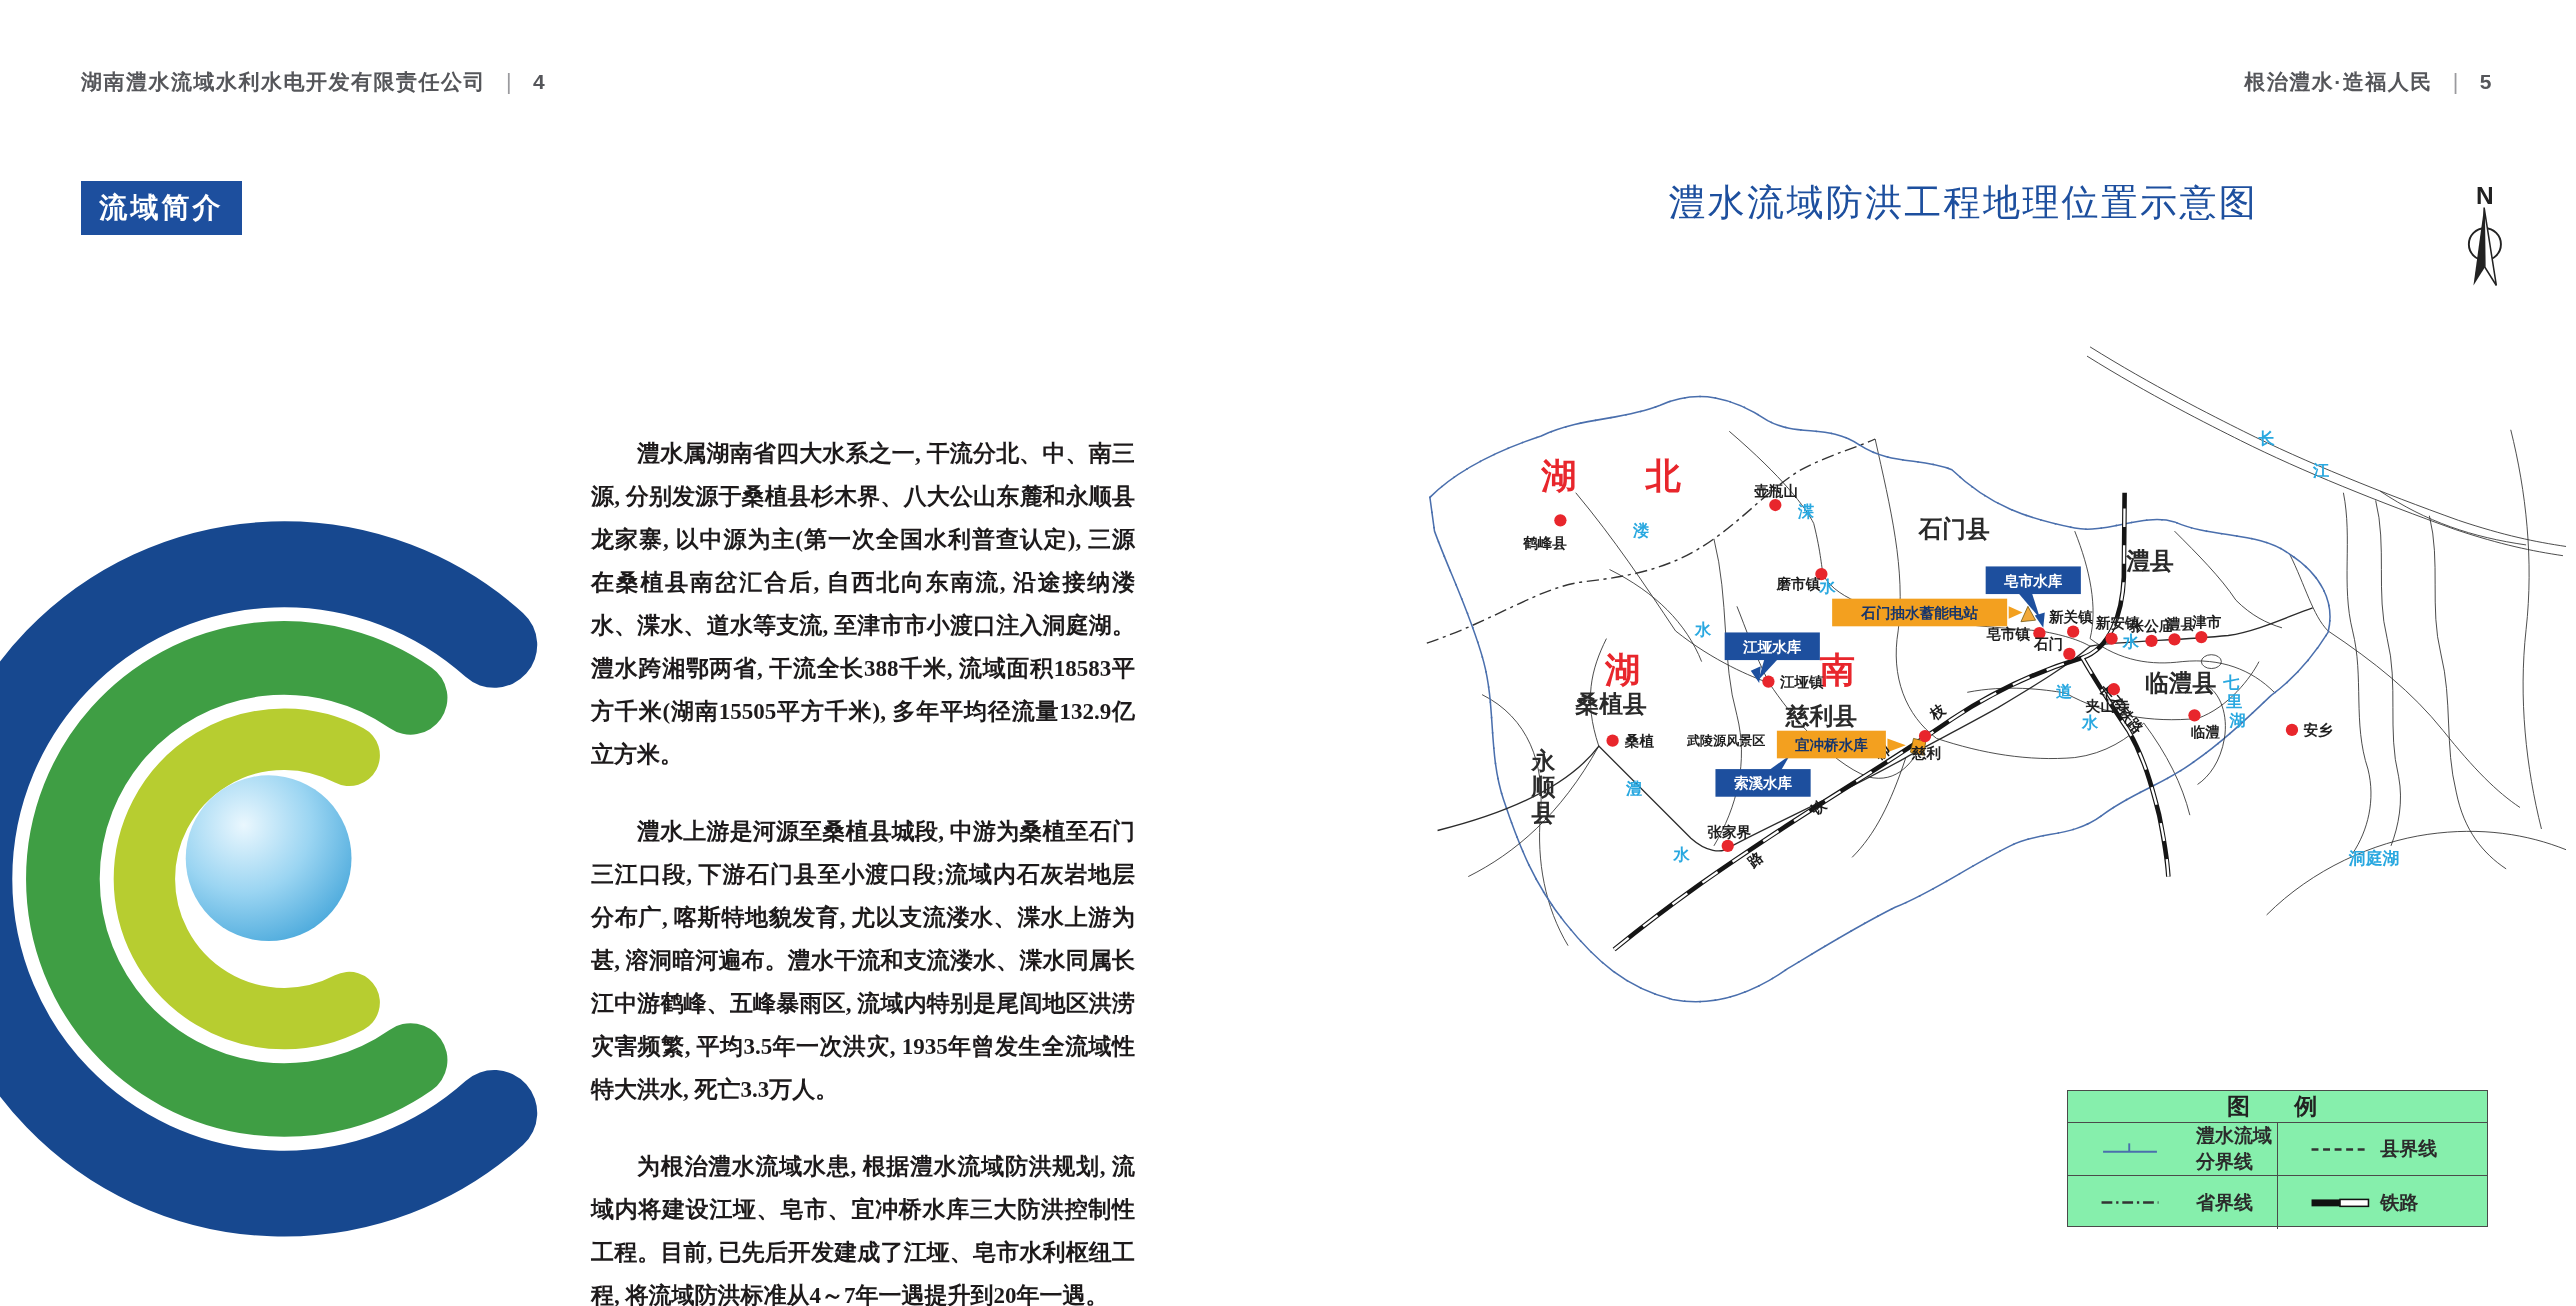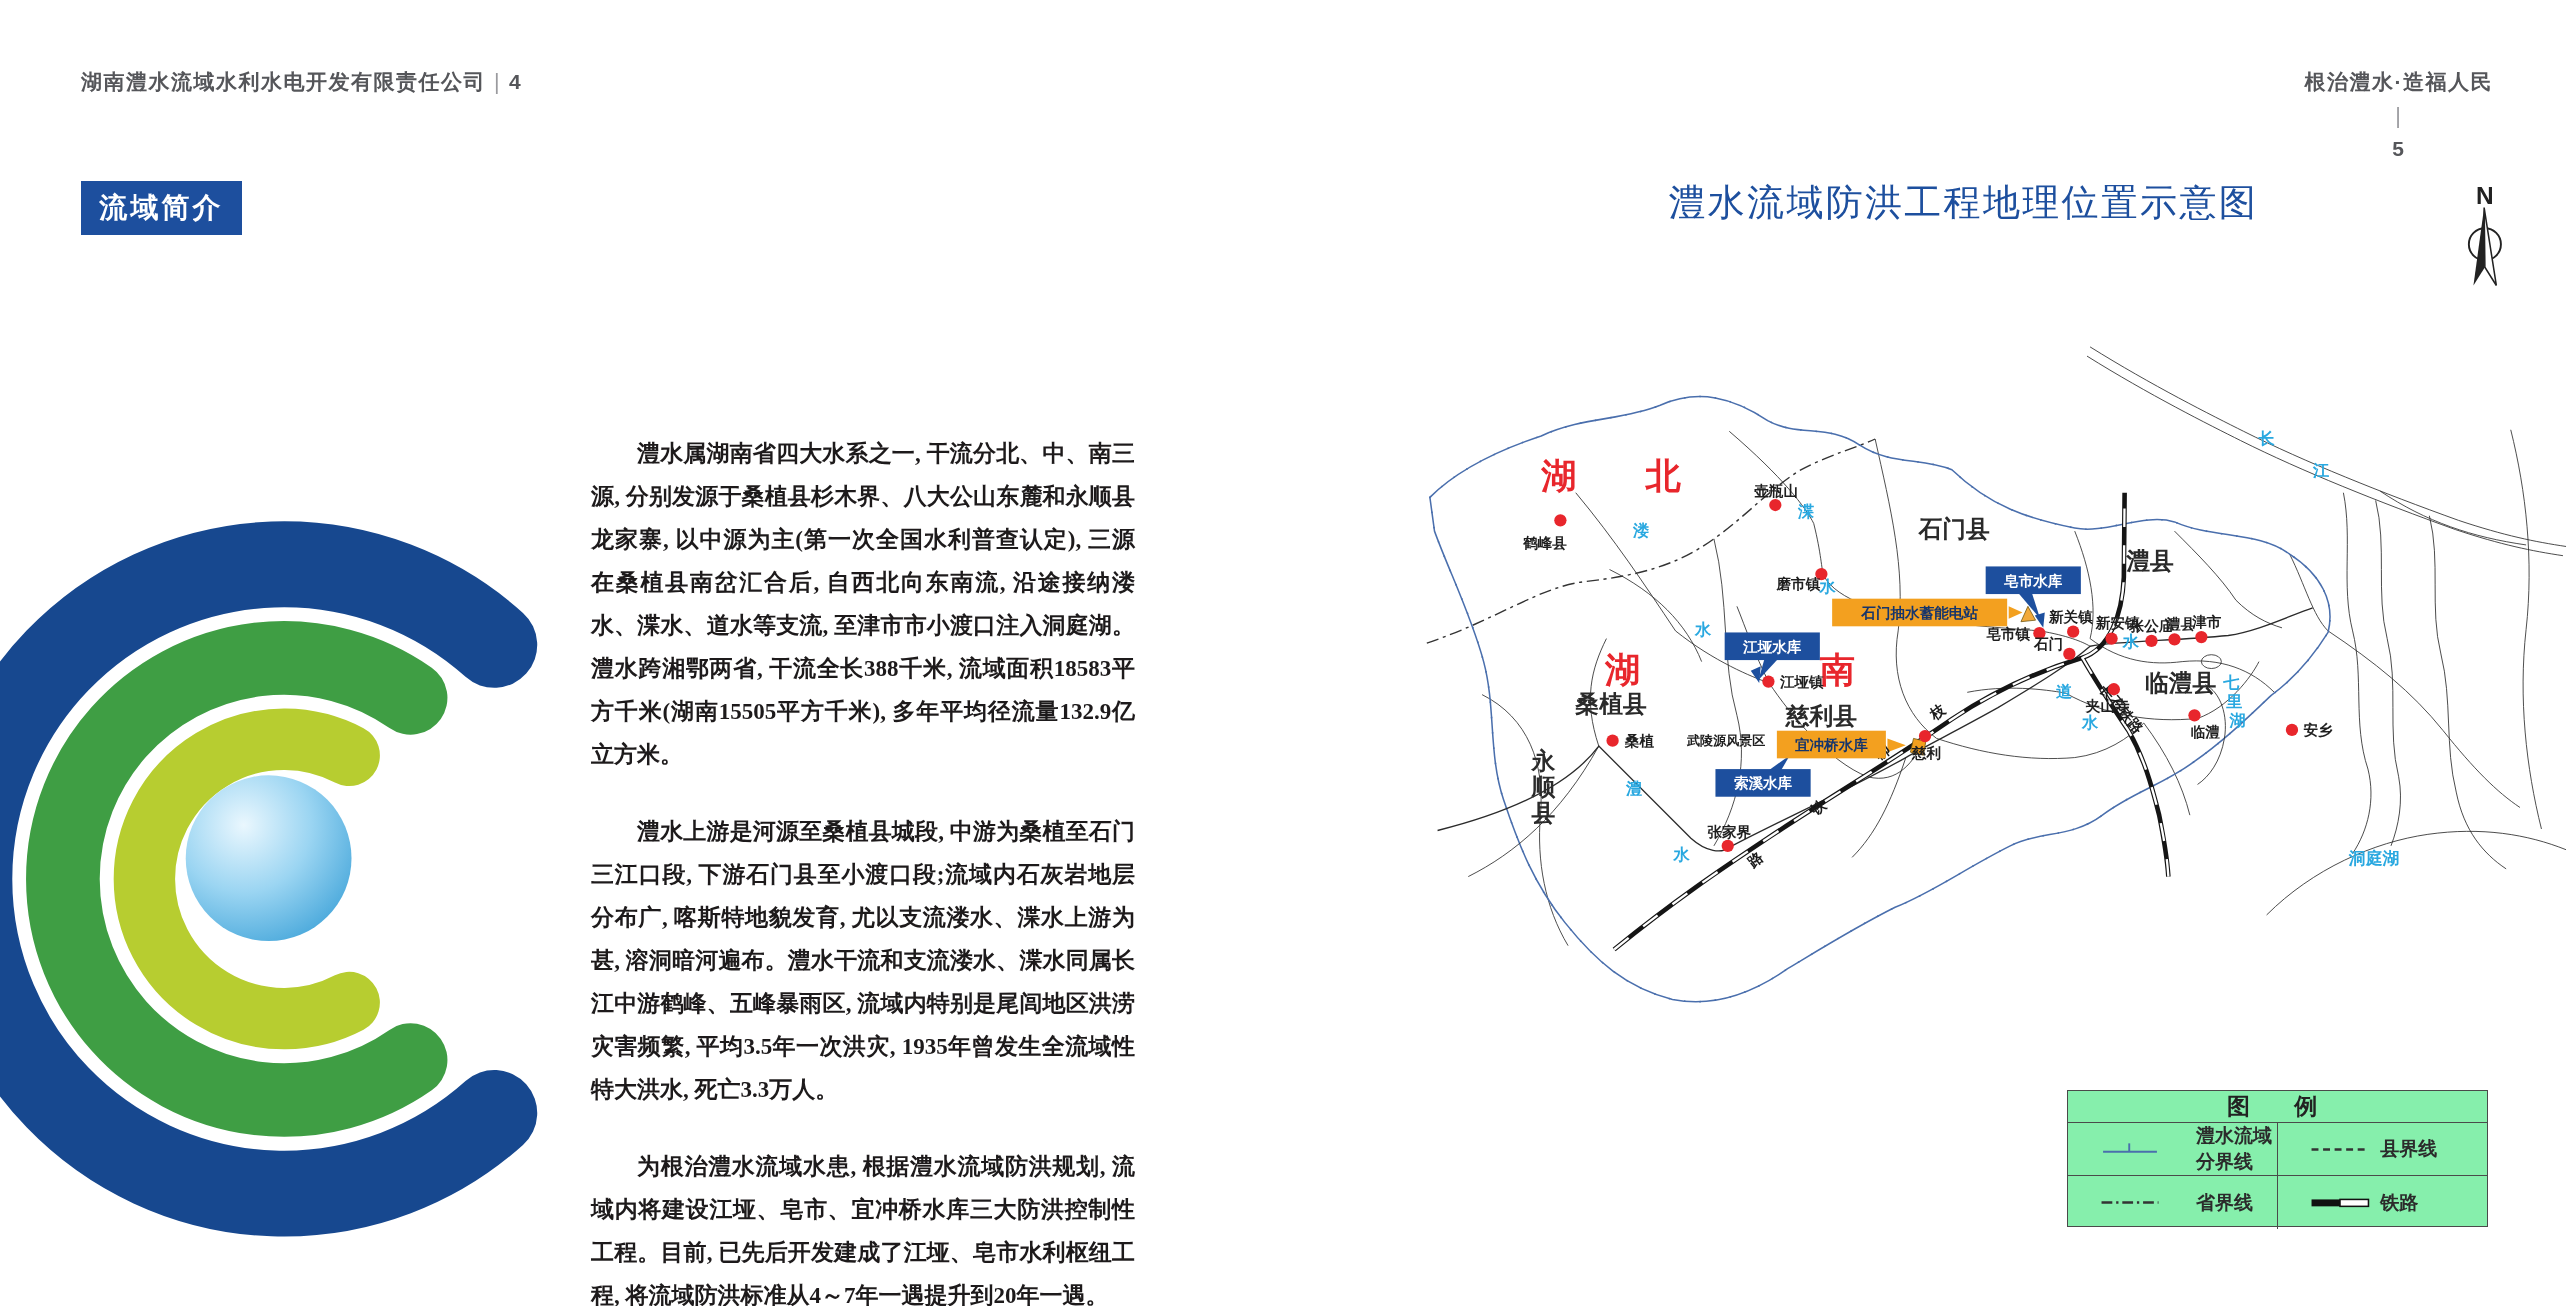--- a/index.html
+++ b/index.html
@@ -2,23 +2,23 @@
 <html style="font-size:12.3px"><head>
 <meta charset="utf-8">
 <style>
   html,body{margin:0;padding:0;}
   body{
     width:2576px;height:1306px;position:relative;background:#ffffff;
     font-family:"Liberation Sans",sans-serif;overflow:hidden;
   }
   
   .hdr{position:absolute;top:68px;font-size:21px;font-weight:bold;color:#55565a;
-       display:flex;align-items:center;gap:8px;letter-spacing:1.5px;}
+       display:flex;align-items:center;gap:20px;letter-spacing:1.5px;}
   .hdr-left{left:81px;}
-  .hdr-right{right:83px;flex-direction:column;}
+  .hdr-right{right:83px;}
   .hdr .sep{color:#9a9a9e;font-weight:normal;font-size:21.5px;}
   
   .section-title{
     position:absolute;left:81px;top:181px;width:161px;height:54px;
     background:#1d4f9e;color:#ffffff;font-size:28px;font-weight:bold;
     display:flex;align-items:center;justify-content:center;letter-spacing:3.1px;
   }
   
   .article{
     position:absolute;left:591px;top:432px;width:544px;

